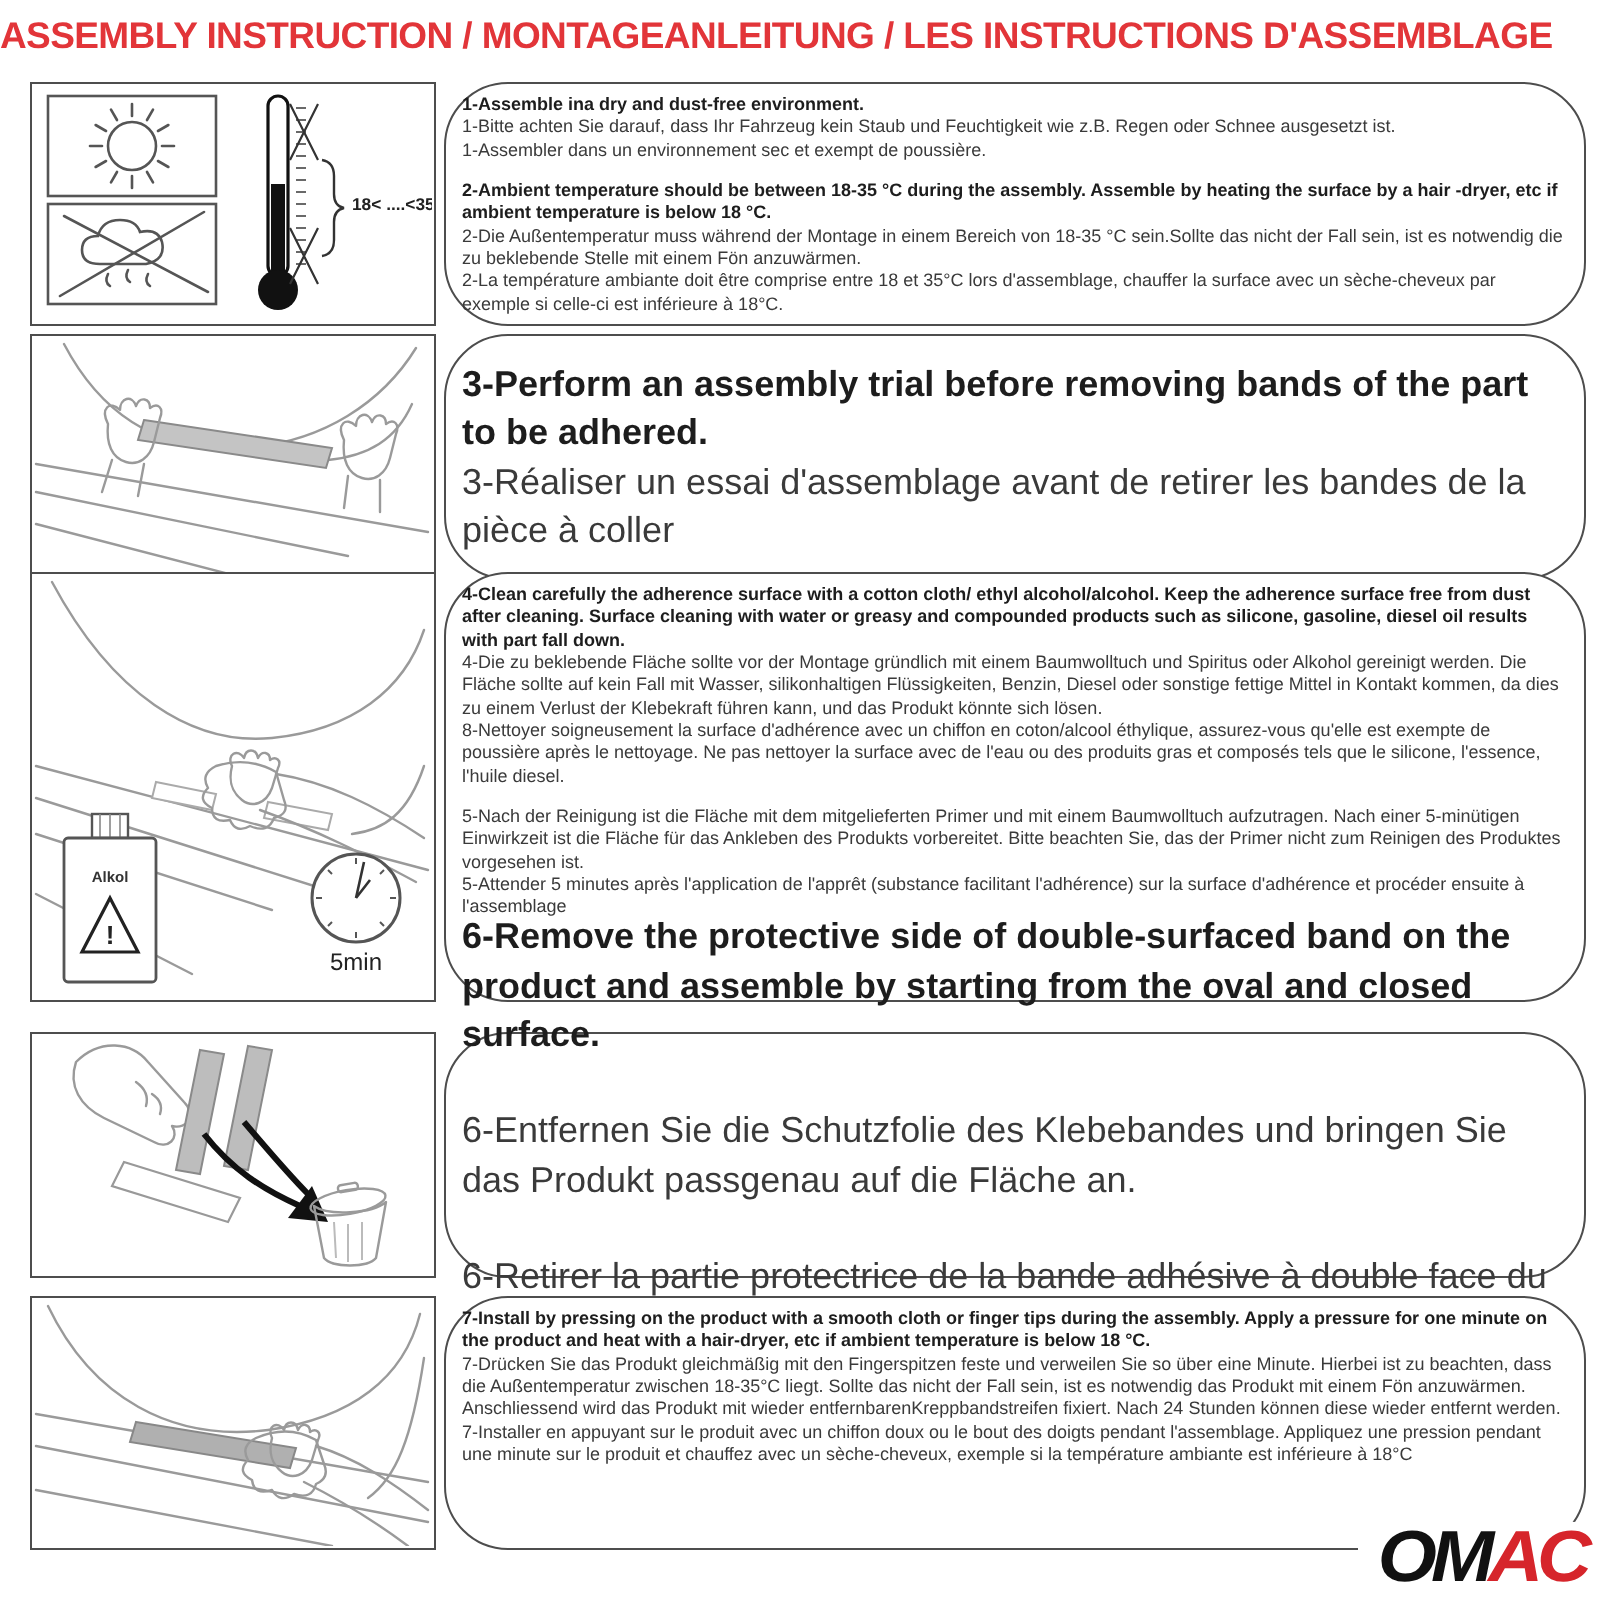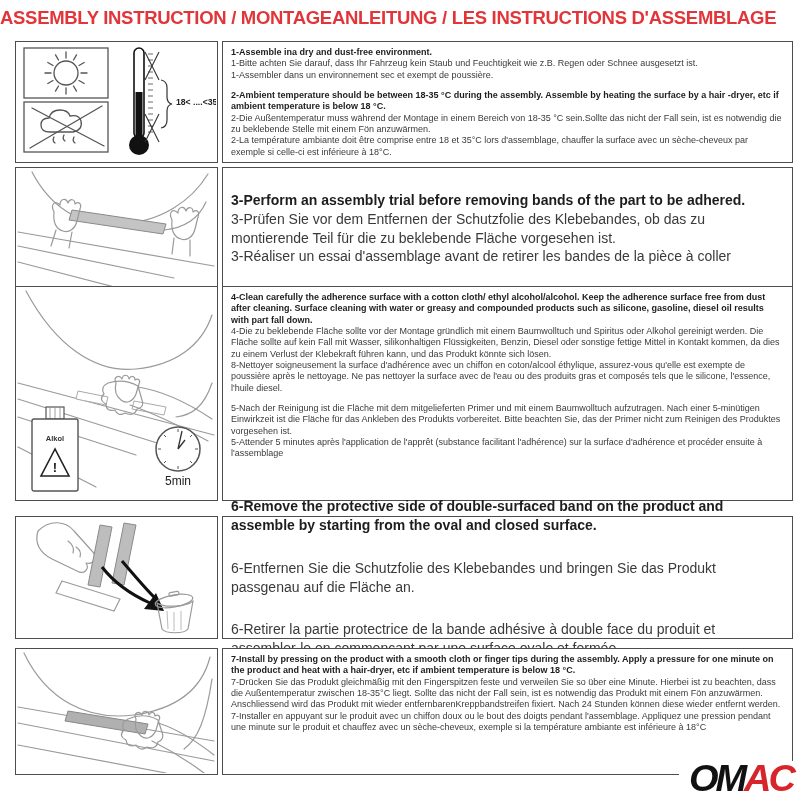--- a/index.html
+++ b/index.html
@@ -5,30 +5,30 @@
   * { margin:0; padding:0; box-sizing:border-box; }
   html,body { width:800px; height:800px; background:#fff;
     font-family:"Liberation Sans", sans-serif; }
   .page { position:relative; width:800px; height:800px; background:#fff; overflow:hidden; }
 
   .title { position:absolute; top:7px; left:0; width:100%; 
     font-size:18.5px; font-weight:700; letter-spacing:-0.3px; color:#e23539; white-space:nowrap; }
 
   .box { position:absolute; background:#fff; border:1.5px solid #4d4d4d; }
   .illus { left:15px; width:203px; overflow:hidden; }
-  .txt   { left:222px; width:571px; padding:5px 8px; color:#3a3a3a; }
+  .txt   { left:222px; width:571px; padding:5px 8px; color:#3a3a3a;border-radius:32px; }
 
   .r1 { top:41px;  height:122px; }
   .r2 { top:167px; height:123px; }
   .r3 { top:286px; height:215px; }
   .r4 { top:516px; height:123px;gap:24px; }
   .r5 { top:648px; height:127px; }
 
   .small { font-size:9px; line-height:1.26; }
-  .big   { font-size:14px; line-height:1.35; display:flex; flex-direction:column; justify-content:center; }
+  .big   { font-size:18px; line-height:1.35; display:flex; flex-direction:column; justify-content:center; }
   .en { font-weight:700; color:#1d1d1d; }
   .de, .fr { font-weight:400; color:#3a3a3a; }
   .gap { height:9px; }
 
   svg { display:block; }
   .line { stroke:#9a9a9a; stroke-width:1.2; fill:none; stroke-linecap:round; stroke-linejoin:round; }
   .dark { stroke:#555; fill:none; stroke-width:1.3; stroke-linecap:round; }
 
   .logo { position:absolute; right:7px; bottom:2px; background:#fff; padding-left:10px;
     font-weight:700; font-style:italic; font-size:38px; letter-spacing:-3px;
@@ -122,21 +122,20 @@
         <path d="M12,40 l-5,16 M28,42 l-3,16" class="line"></path>
       </g>
       <g transform="translate(146,30)">
         <path d="M10,22 c-4,-8 1,-12 6,-7 c0,-6 6,-8 8,-2 c2,-5 7,-4 7,1 c4,-3 7,0 5,5 l-3,12 c-2,8 -8,12 -14,10 c-7,-2 -10,-9 -9,-19 z" fill="#fff" class="line"></path>
         <path d="M12,40 l-2,16 M28,42 l0,16" class="line"></path>
       </g>
     </svg>
   </div>
   <div class="box txt big r2">
     <div class="en">3-Perform an assembly trial before removing bands of the part to be adhered.</div>
-    <div class="de">3-Prüfen Sie vor dem Entfernen der Schutzfolie des Klebebandes, ob das zu montierende Teil für die zu beklebende Fläche vorgesehen ist.</div>
     <div class="fr">3-Réaliser un essai d'assemblage avant de retirer les bandes de la pièce à coller</div>
   </div>
 
   <div class="box illus r3">
     <svg width="200" height="212" viewBox="0 0 200 212">
       <g class="line">
         <path d="M10,4 C40,60 80,86 120,82 C160,78 186,58 196,28"></path>
         <path d="M196,96 C188,120 176,128 160,130"></path>
         <path d="M2,96 L198,148 M2,112 L160,162 M2,130 L120,168 M2,160 L80,200"></path>
       </g>

